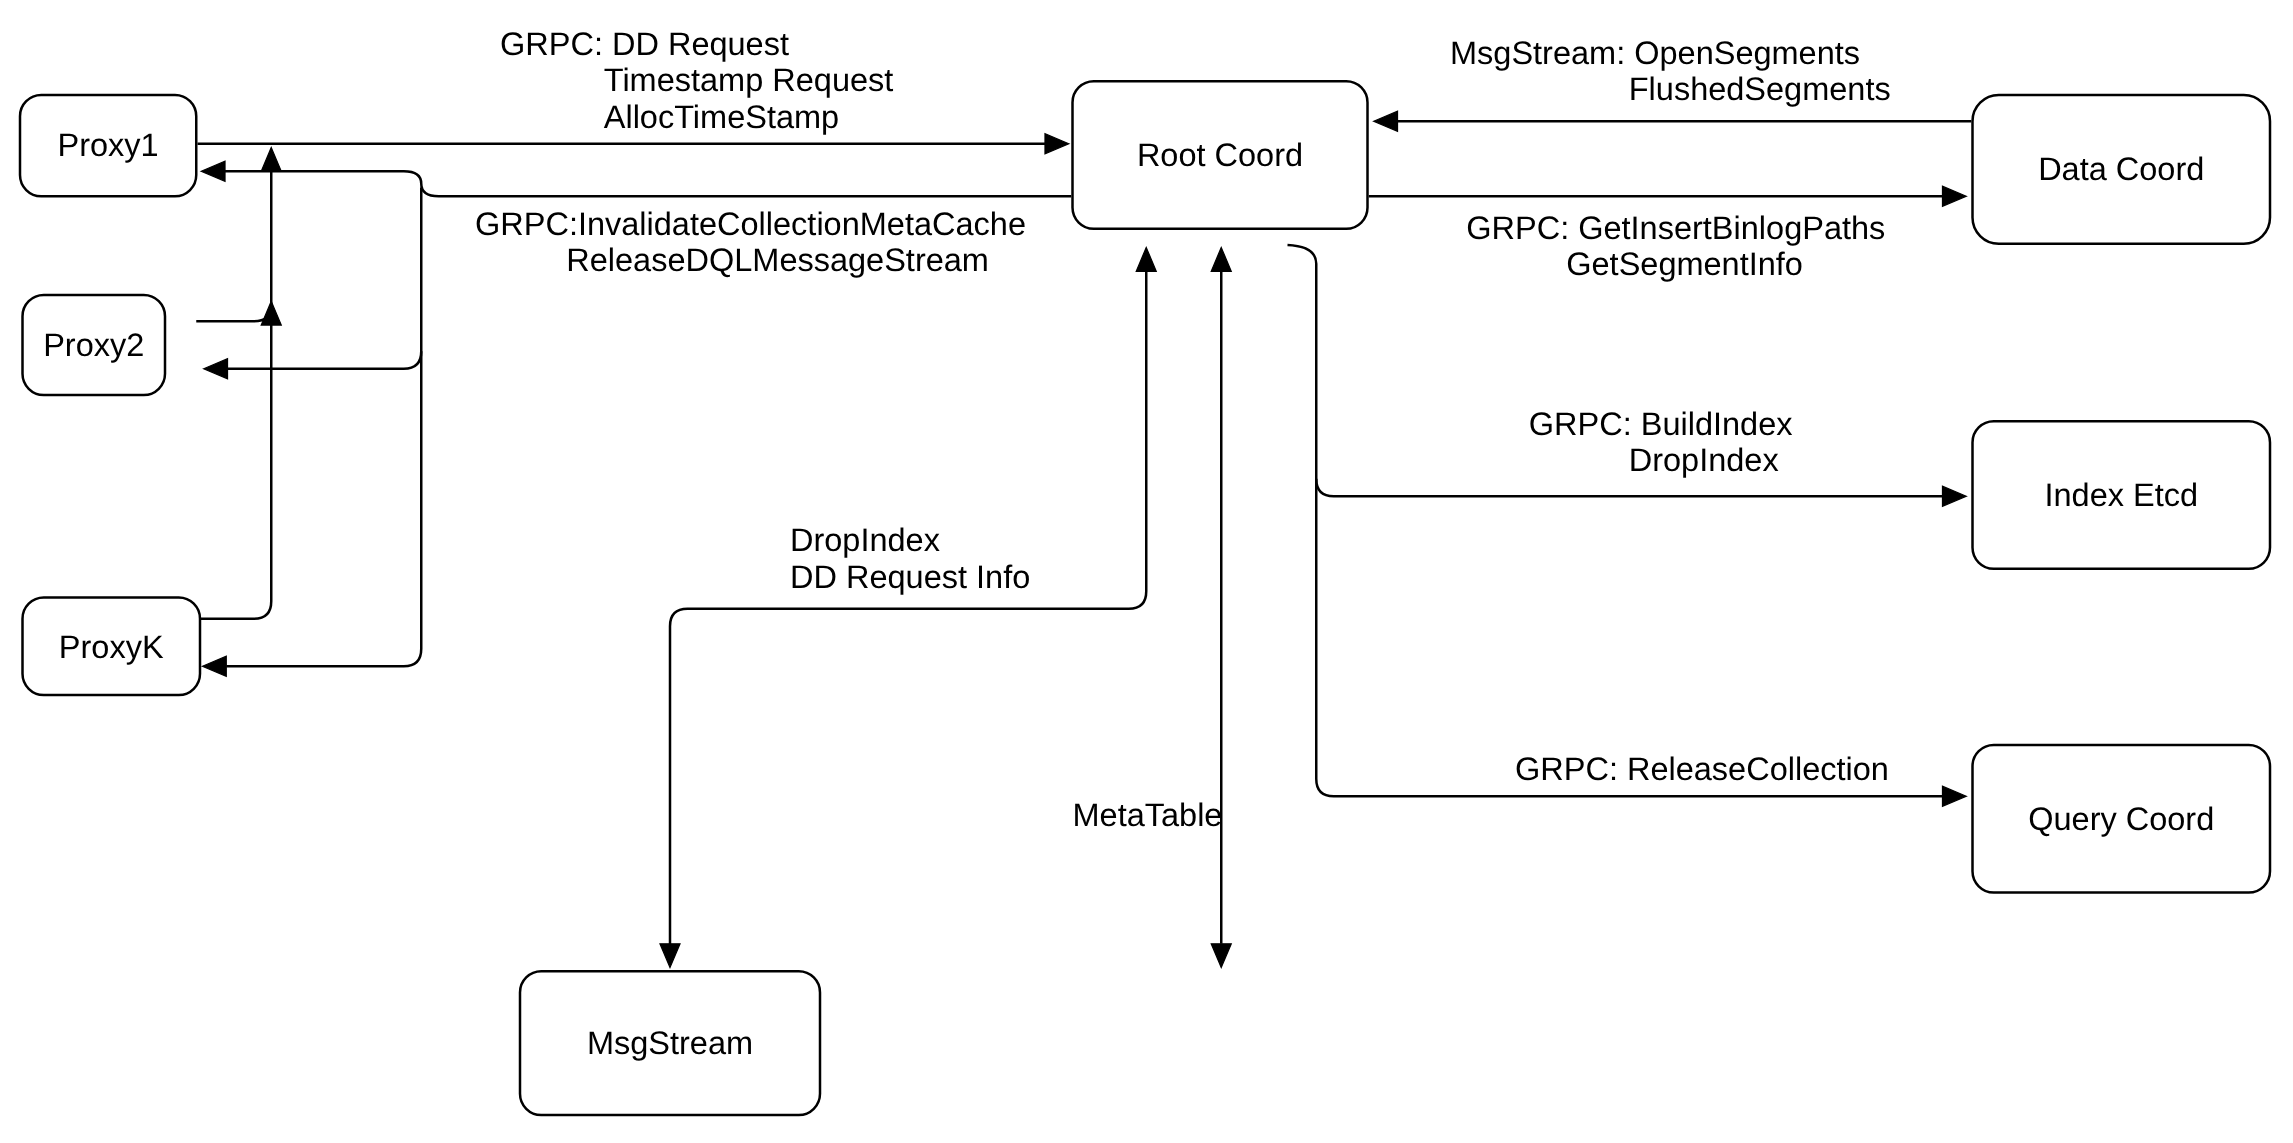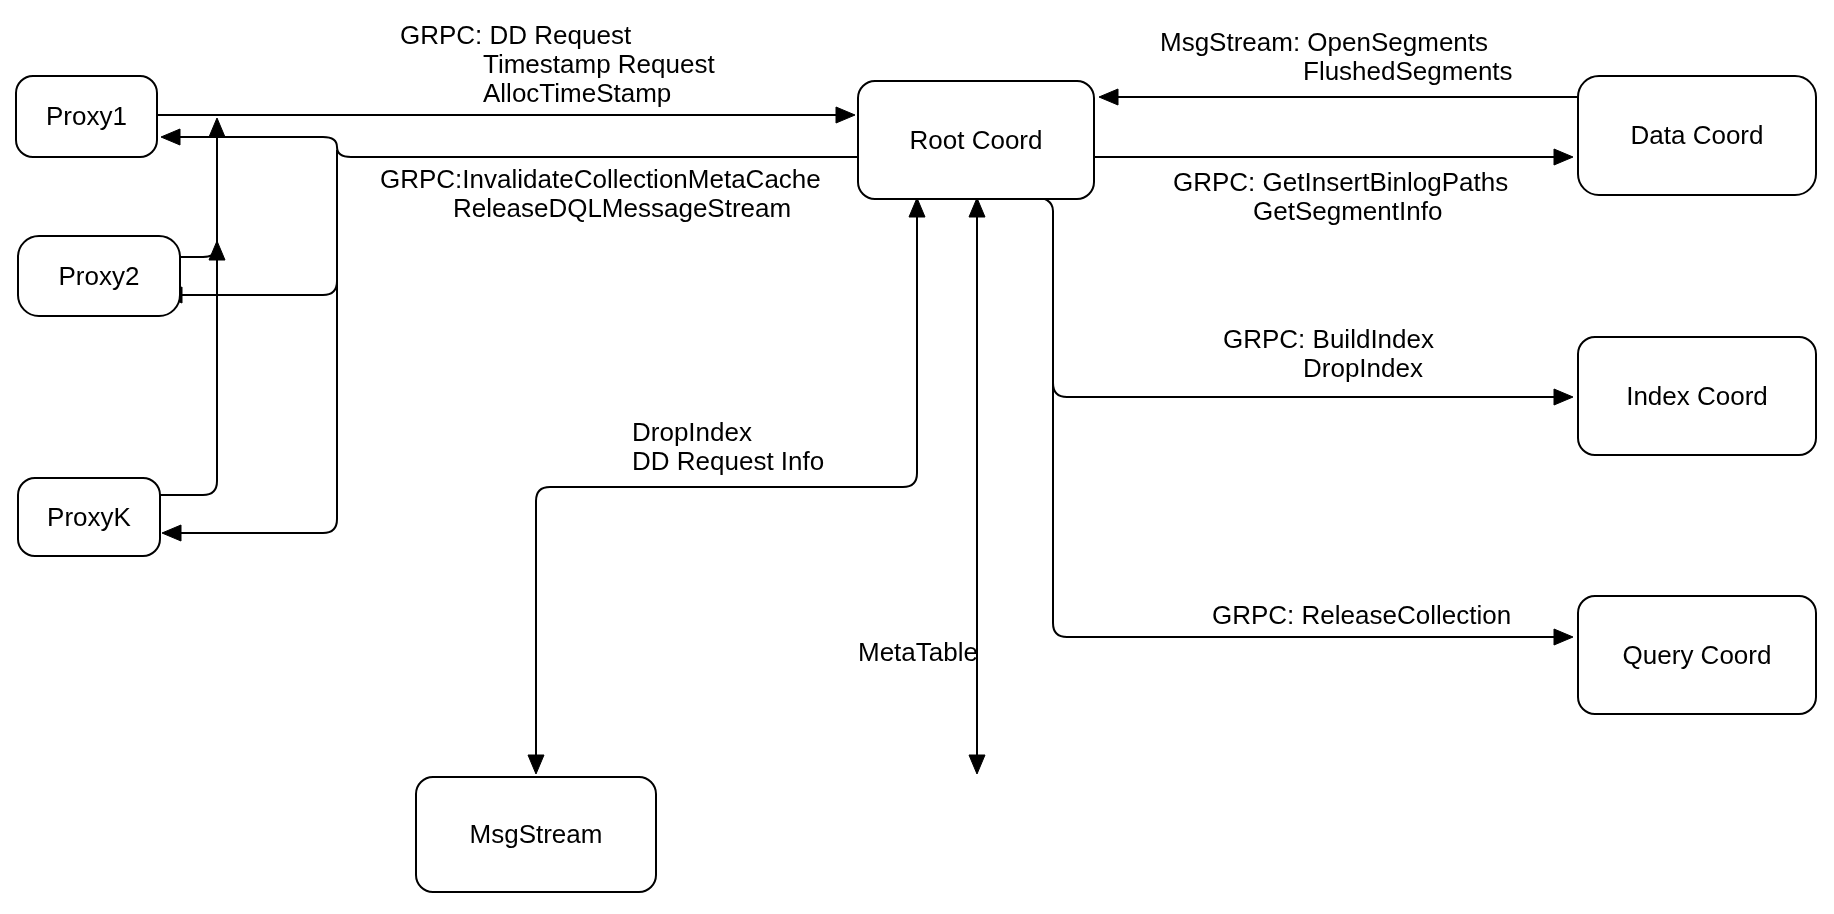--- a/index.html
+++ b/index.html
@@ -48,23 +48,23 @@
   .elabel {
     position: absolute;
     font-size: 26px;
     line-height: 29px;
     white-space: nowrap;
   }
   .elabel div { white-space: nowrap; }
 
   
   #n-proxy1   { left: 15px;   top: 75px;  width: 143px; height: 83px;  }
-  #n-proxy2   { left: 17px;   top: 235px; width: 164px; height: 82px; border-radius: 22px;  }
+  #n-proxy2   { left: 17px;   top: 235px; width: 116px; height: 82px;  }
   #n-proxyk   { left: 17px;   top: 477px; width: 144px; height: 80px;  }
-  #n-root     { left: 857px;  top: 80px;  width: 238px; height: 120px; }
+  #n-root     { left: 857px;  top: 64px;  width: 238px; height: 120px; }
   #n-data     { left: 1577px; top: 75px;  width: 240px; height: 121px; border-radius: 22px; }
   #n-index    { left: 1577px; top: 336px; width: 240px; height: 120px; }
   #n-query    { left: 1577px; top: 595px; width: 240px; height: 120px; }
   #n-msgstream{ left: 415px;  top: 776px; width: 242px; height: 117px; }
   #n-etcd     { left: 857px;  top: 777px; width: 240px; height: 116px; }
 
   #l-proxy-root   { left: 400px;  top: 21px;  }
   #l-proxy-root   .ind { margin-left: 83px; }
   #l-root-proxy   { left: 380px;  top: 165px; }
   #l-root-proxy   .ind { margin-left: 73px; }
@@ -132,21 +132,21 @@
   <div class="node" id="n-proxyk">
     <span>ProxyK</span>
   </div>
   <div class="node" id="n-root">
     <span>Root Coord</span>
   </div>
   <div class="node" id="n-data">
     <span>Data Coord</span>
   </div>
   <div class="node" id="n-index">
-    <span>Index Coord</span>
+    <span>Index Etcd</span>
   </div>
   <div class="node" id="n-query">
     <span>Query Coord</span>
   </div>
   <div class="node" id="n-msgstream">
     <span>MsgStream</span>
   </div>
 
   <div class="elabel" id="l-proxy-root">
     <div>GRPC: DD Request</div>

